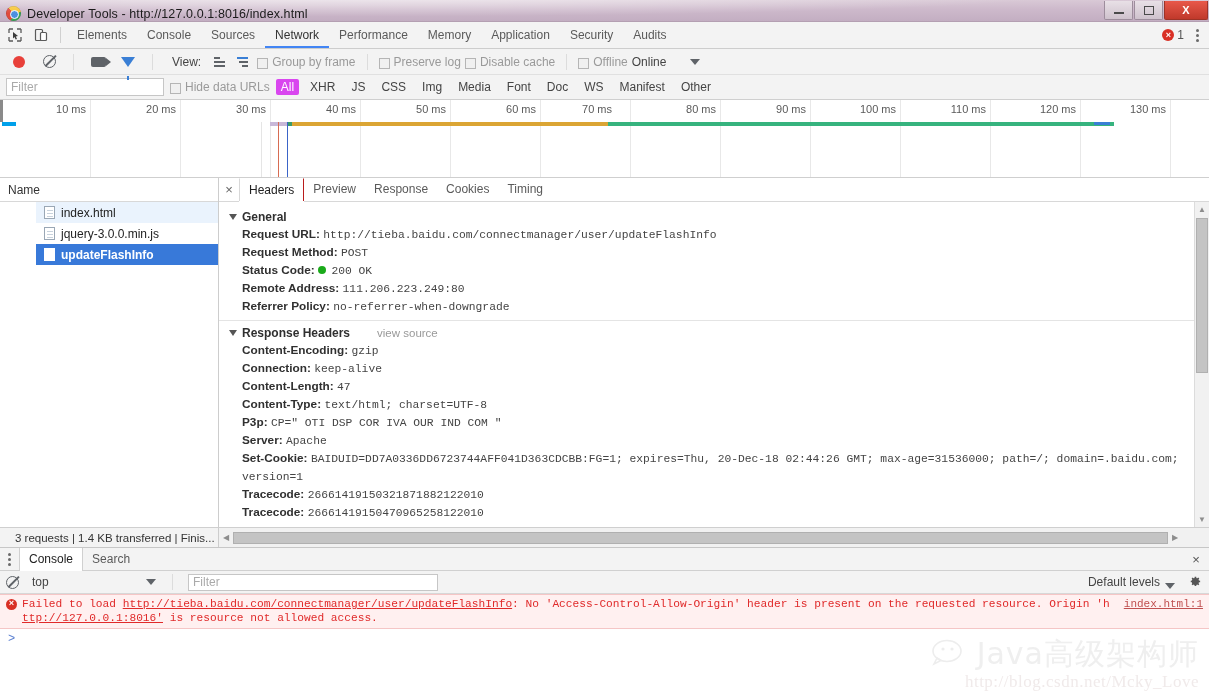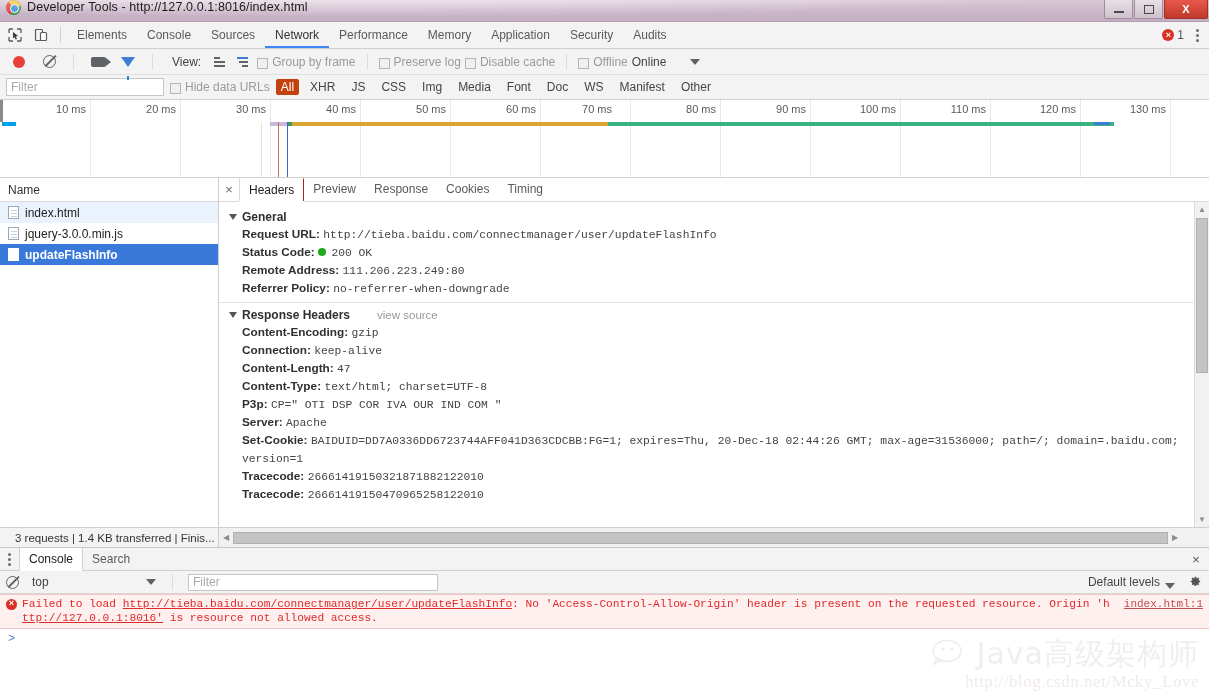--- a/index.html
+++ b/index.html
@@ -9,21 +9,21 @@
     font-family: "Liberation Sans", sans-serif;
     background: #fff;
   }
   .app { position: relative; width: 1209px; height: 698px; }
 
   
   .titlebar {
     position: relative; height: 22px;
     background: linear-gradient(to bottom, #d9c9d6 0%, #cdb9cb 45%, #c3aec2 100%);
     border-bottom: 1px solid #b49fb2;
-    display: flex; align-items: flex-start;
+    display: flex; align-items: flex-end;
     overflow: hidden;
   }
   .titlebar::after{
     content:""; position:absolute; left:0; top:0; right:0; bottom:0;
     background: radial-gradient(ellipse at 30% -40%, rgba(255,255,255,.75), rgba(255,255,255,0) 60%);
     pointer-events:none;
   }
   .chrome-logo {
     width: 15px; height: 15px; border-radius: 50%;
     margin: 0 6px 0 6px;
@@ -117,35 +117,35 @@
   .filter-bar {
     height: 25px; background: #f3f3f3; border-bottom: 1px solid #cfcfcf;
     display: flex; align-items: center; padding: 0 6px; gap: 6px; font-size: 12px; color: #444;
   }
   .filter-input {
     width: 158px; height: 18px; border: 1px solid #c6c6c6; background: #fff;
     font-size: 12px; color: #333; padding: 0 4px; font-family: "Liberation Sans", sans-serif;
   }
   .filter-input::placeholder { color: #aaa; }
   .type-chip { padding: 1px 5px; border-radius: 2px; white-space: nowrap; color: #444; }
-  .type-chip.active { background: #c2410c; color: #fff; }
+  .type-chip.active { background: #d946ef; color: #fff; }
 
   
   .overview { position: relative; height: 78px; background: #fff; border-bottom: 1px solid #cfcfcf; overflow: hidden; }
   .tick { position: absolute; top: 0; height: 78px; border-left: 1px solid #e8e8e8; }
   .tick-label { position: absolute; top: 3px; font-size: 11px; color: #5a5a5a; transform: translateX(-100%); padding-right: 4px; white-space: nowrap; }
   .ov-bar { position: absolute; height: 4px; }
   .vline { position: absolute; top: 22px; width: 1px; height: 56px; }
   .ov-left-edge { position:absolute; left:0; top:0; width:3px; height:22px; background:#8a8a8a; }
 
   
   .body-row { display: flex; height: 349px; }
   .req-list { width: 219px; border-right: 1px solid #cdcdcd; background: #fff; display: flex; flex-direction: column; }
   .rl-head { height: 24px; border-bottom: 1px solid #d8d8d8; display:flex; align-items:center; padding-left:8px; font-size:12px; color:#333; background:#fff; }
-  .rl-rows { flex: 1; overflow: hidden; }
+  .rl-rows { flex: 1; overflow: hidden; padding-left: 36px; }
   .rl-row { height: 21px; display: flex; align-items: center; padding-left: 8px; font-size: 12px; color: #222; gap: 6px; }
   .rl-row.alt { background: #eaf3fd; }
   .rl-row.selected { background: #3879d9; color: #fff; font-weight: bold; }
   .doc-ic { width: 11px; height: 13px; background: #fff; border: 1px solid #9aa7b5; position: relative; flex:0 0 auto; }
   .doc-ic::after{ content:""; position:absolute; left:2px; top:3px; width:6px; height:1px; box-shadow:0 0 0 0 #c8d2dc, 0 3px 0 0 #c8d2dc, 0 6px 0 0 #c8d2dc; background:#c8d2dc;}
   .rl-row.selected .doc-ic { background:#fff; border-color:#fff; }
   .rl-row.selected .doc-ic::after { display:none; }
 
   
   .details { flex: 1; display: flex; flex-direction: column; min-width: 0; background: #fff; position: relative; }
@@ -414,20 +414,24 @@
 
         <div class="sec-title">
           <span class="tri"></span>
           <span>General</span>
         </div>
         <div class="hdr-row">
           <span class="hk">Request URL:</span>
           <span class="hv">http://tieba.baidu.com/connectmanager/user/updateFlashInfo</span>
         </div>
         <div class="hdr-row">
+          <span class="hk">Request Method:</span>
+          <span class="hv">POST</span>
+        </div>
+        <div class="hdr-row">
           <span class="hk">Status Code:</span>
           <span class="status-dot"></span>
           <span class="hv">200 OK</span>
         </div>
         <div class="hdr-row">
           <span class="hk">Remote Address:</span>
           <span class="hv">111.206.223.249:80</span>
         </div>
         <div class="hdr-row">
           <span class="hk">Referrer Policy:</span>

